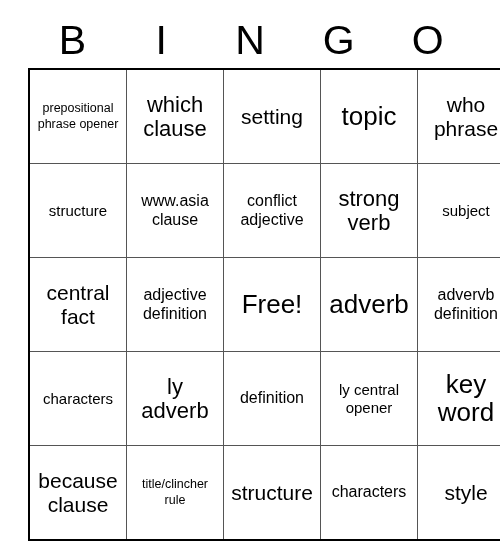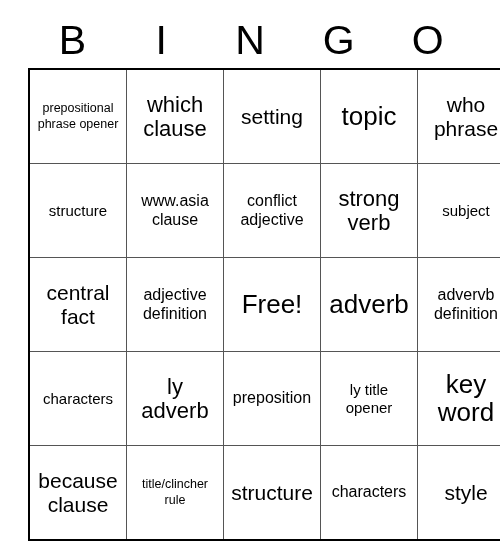--- a/index.html
+++ b/index.html
@@ -144,24 +144,24 @@
           </td>
       </tr>
       <tr>
         <td class="cell">
             <span class="cell-text fs-md">characters</span>
           </td>
         <td class="cell">
             <span class="cell-text fs-xl">ly adverb</span>
           </td>
         <td class="cell">
-            <span class="cell-text fs-sm">preposition</span>
+            <span class="cell-text fs-sm">definition</span>
           </td>
         <td class="cell">
-            <span class="cell-text fs-md">ly title opener</span>
+            <span class="cell-text fs-md">ly central opener</span>
           </td>
         <td class="cell">
             <span class="cell-text fs-xxl">key word</span>
           </td>
       </tr>
       <tr>
         <td class="cell">
             <span class="cell-text fs-lg">because clause</span>
           </td>
         <td class="cell">

